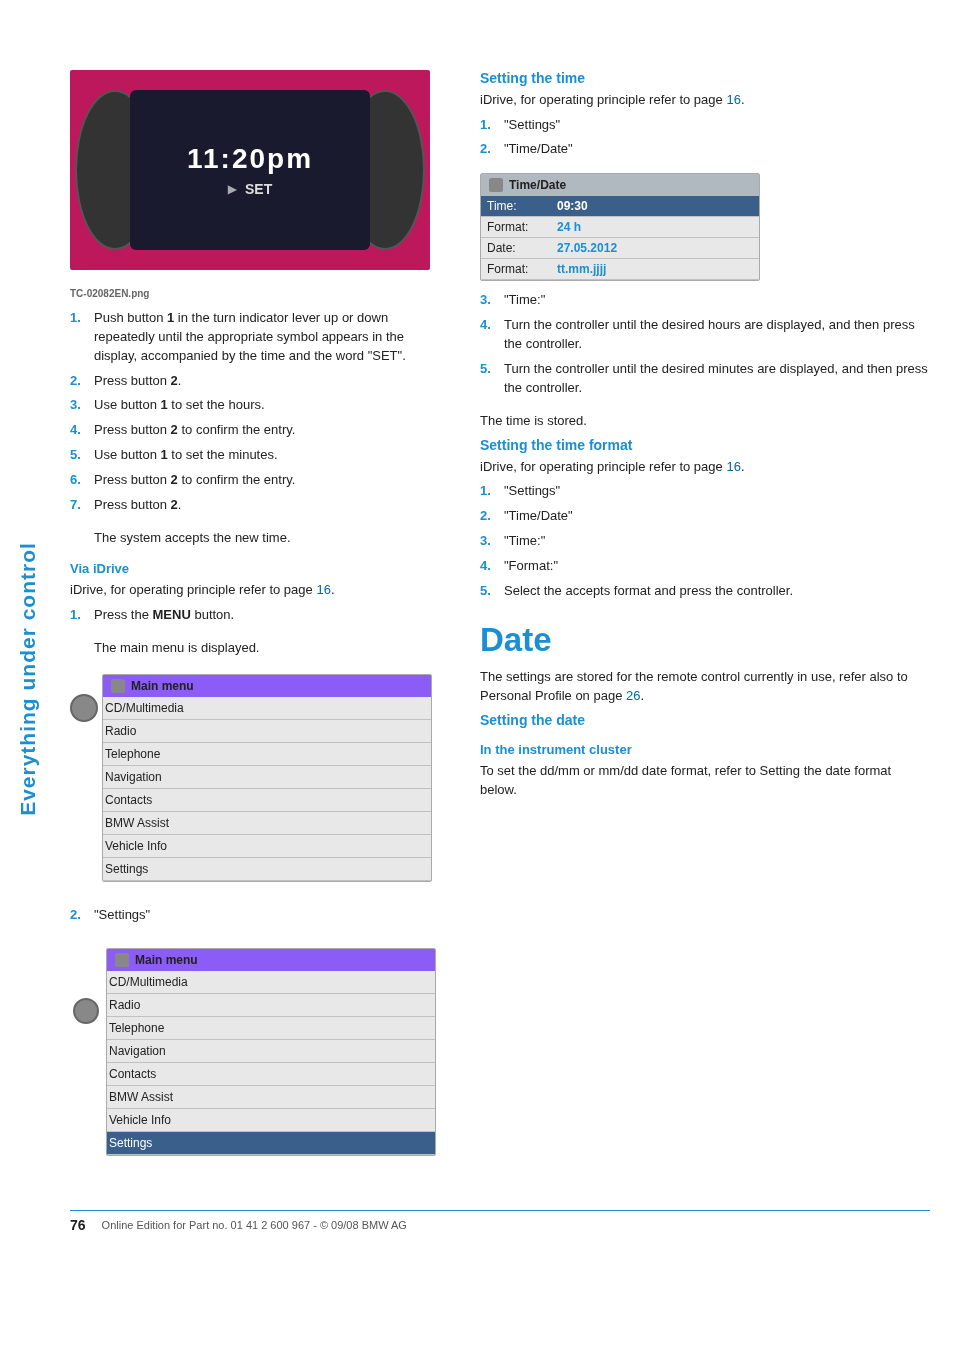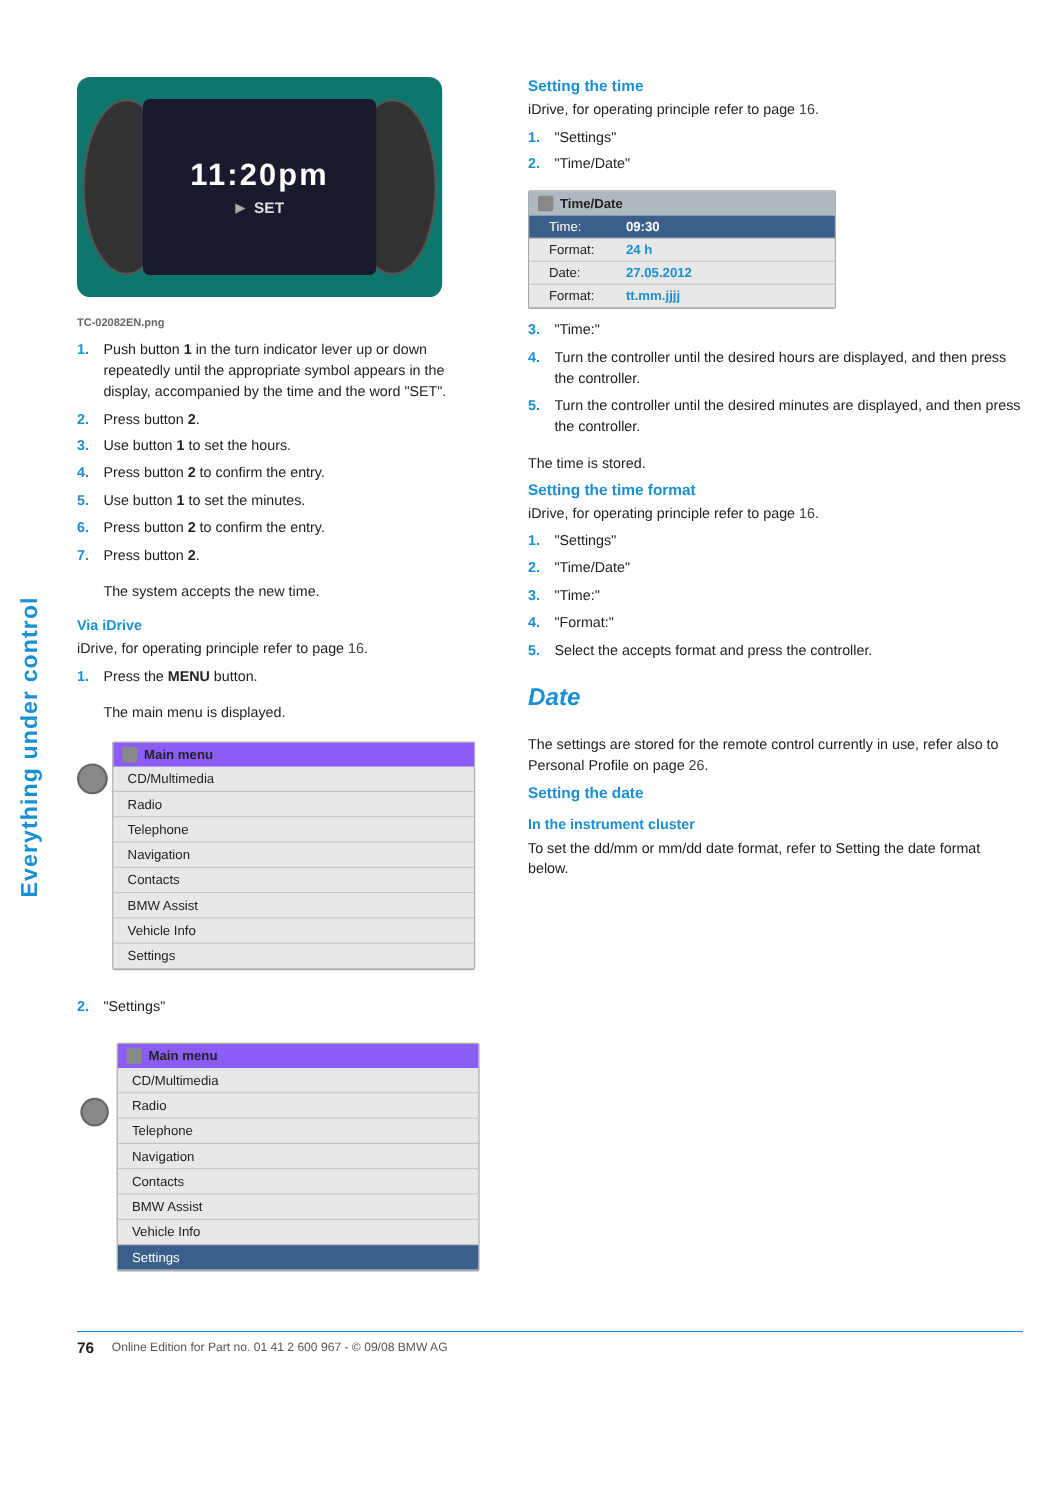--- a/index.html
+++ b/index.html
@@ -36,24 +36,24 @@
       width: 380px;
       flex-shrink: 0;
     }
 
     .right-col {
       flex: 1;
     }
 
     
     .dashboard-img {
-      width: 332px;
+      width: 360px;
       height: 200px;
-      background: #0f766e;
-      border-radius: 12px;
+      background: #be185d;
+      border-radius: 2px;
       position: relative;
       overflow: hidden;
       margin-bottom: 18px;
     }
 
     .dashboard-inner {
       position: absolute;
       top: 20px;
       left: 60px;
       right: 60px;
@@ -190,21 +190,21 @@
 
     .menu-icon {
       width: 14px;
       height: 14px;
       background: #888;
       border-radius: 2px;
       display: inline-block;
     }
 
     .menu-item {
-      padding: 4px 13px;
+      padding: 4px 2px;
       font-size: 12px;
       border-bottom: 1px solid #c0c0c0;
       color: #222;
       background: #e8e8e8;
     }
 
     .menu-item.highlighted {
       background: #3a5f8a;
       color: #fff;
     }
@@ -241,21 +241,21 @@
       padding: 4px 8px;
       font-size: 12px;
       font-weight: bold;
       display: flex;
       align-items: center;
       gap: 6px;
     }
 
     .td-row {
       display: flex;
-      padding: 3px 18px;
+      padding: 3px 6px;
       font-size: 12px;
       border-bottom: 1px solid #c0c0c0;
       background: #e8e8e8;
     }
 
     .td-row.selected {
       background: #3a5f8a;
       color: #fff;
     }
 
@@ -280,31 +280,30 @@
       margin-bottom: 4px;
     }
 
     .right-normal {
       font-size: 13px;
       line-height: 1.5;
       margin-bottom: 6px;
     }
 
     .link-text {
-      color: #404040;
+      color: #0369a1;
     }
 
     
     .large-section {
-      font-size: 22px;
+      font-size: 33px;
       font-weight: bold;
       color: #1a8fd1;
       margin-top: 20px;
-      margin-bottom: 20px;
-      font-style: italic;
+      margin-bottom: 8px;
     }
 
     
     .footer {
       border-top: 1px solid #1a8fd1;
       margin-top: 40px;
       padding-top: 6px;
       display: flex;
       align-items: center;
       gap: 16px;

